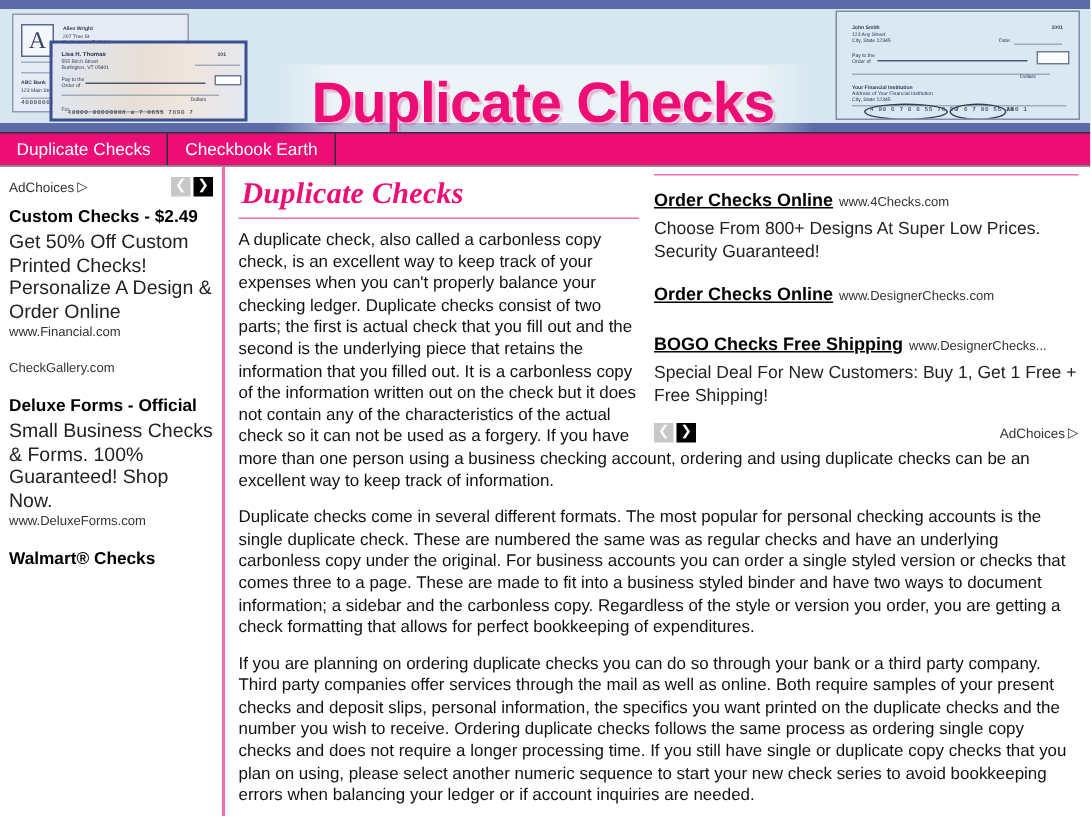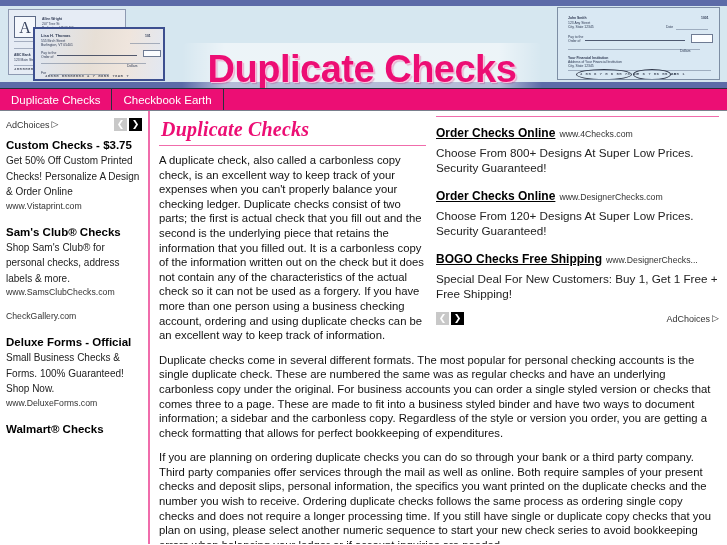--- a/index.html
+++ b/index.html
@@ -192,21 +192,21 @@
   .ad-block { margin-bottom: 13px; }
   .ad-title {
     font-size: 11.5px;
     font-weight: bold;
     color: #000;
     line-height: 14px;
     margin-bottom: 1px;
     cursor: pointer;
   }
   .ad-body {
-    font-size: 10px;
+    font-size: 13px;
     color: #222;
     line-height: 15.5px;
   }
   .ad-url {
     font-size: 8.7px;
     color: #333;
     line-height: 11px;
     margin-top: 1px;
   }
 
@@ -364,30 +364,25 @@
           <span>AdChoices</span>
           <span class="ac-glyph">▷</span>
         </span>
         <span class="arrows">
           <span class="arrow prev">❮</span>
           <span class="arrow next">❯</span>
         </span>
       </div>
 
       <div class="ad-block">
-        <div class="ad-title">Custom Checks - $3.75</div>
+        <div class="ad-title">Custom Checks - $2.49</div>
         <div class="ad-body">Get 50% Off Custom Printed Checks! Personalize A Design &amp; Order Online</div>
-        <div class="ad-url">www.Vistaprint.com</div>
-      </div>
-
-      <div class="ad-block">
-        <div class="ad-title">Sam's Club® Checks</div>
-        <div class="ad-body">Shop Sam's Club® for personal checks, address labels &amp; more.</div>
-        <div class="ad-url">www.SamsClubChecks.com</div>
-      </div>
+        <div class="ad-url">www.Financial.com</div>
+      </div>
+
 
       <div class="ad-block">
         <div class="ad-url">CheckGallery.com</div>
       </div>
 
       <div class="ad-block">
         <div class="ad-title">Deluxe Forms - Official</div>
         <div class="ad-body">Small Business Checks &amp; Forms. 100% Guaranteed! Shop Now.</div>
         <div class="ad-url">www.DeluxeForms.com</div>
       </div>
@@ -406,21 +401,20 @@
           <div class="rad-head">
             <span class="rad-title">Order Checks Online</span><span class="rad-url">www.4Checks.com</span>
           </div>
           <div class="rad-body">Choose From 800+ Designs At Super Low Prices. Security Guaranteed!</div>
         </div>
 
         <div class="rad">
           <div class="rad-head">
             <span class="rad-title">Order Checks Online</span><span class="rad-url">www.DesignerChecks.com</span>
           </div>
-          <div class="rad-body">Choose From 120+ Designs At Super Low Prices. Security Guaranteed!</div>
         </div>
 
         <div class="rad">
           <div class="rad-head">
             <span class="rad-title">BOGO Checks Free Shipping</span><span class="rad-url">www.DesignerChecks...</span>
           </div>
           <div class="rad-body">Special Deal For New Customers: Buy 1, Get 1 Free + Free Shipping!</div>
         </div>
 
 

